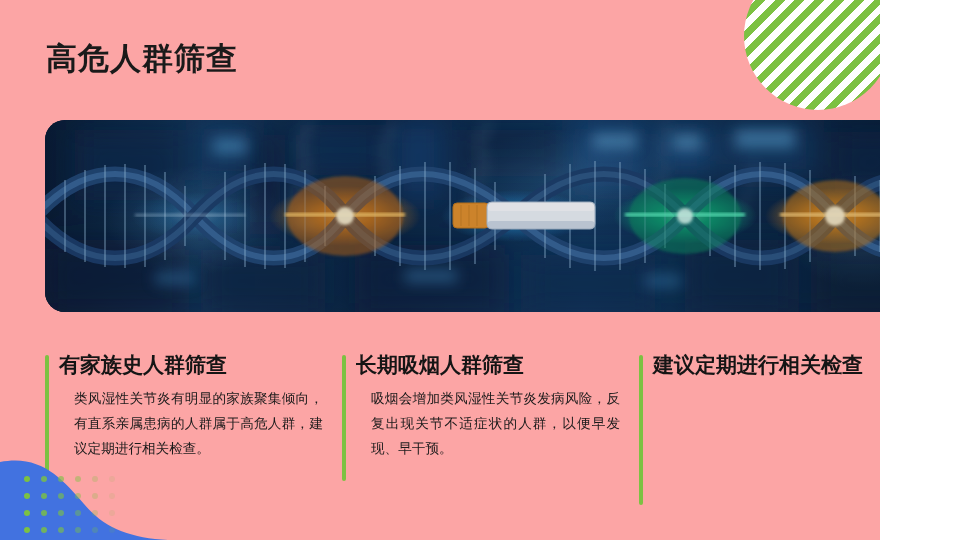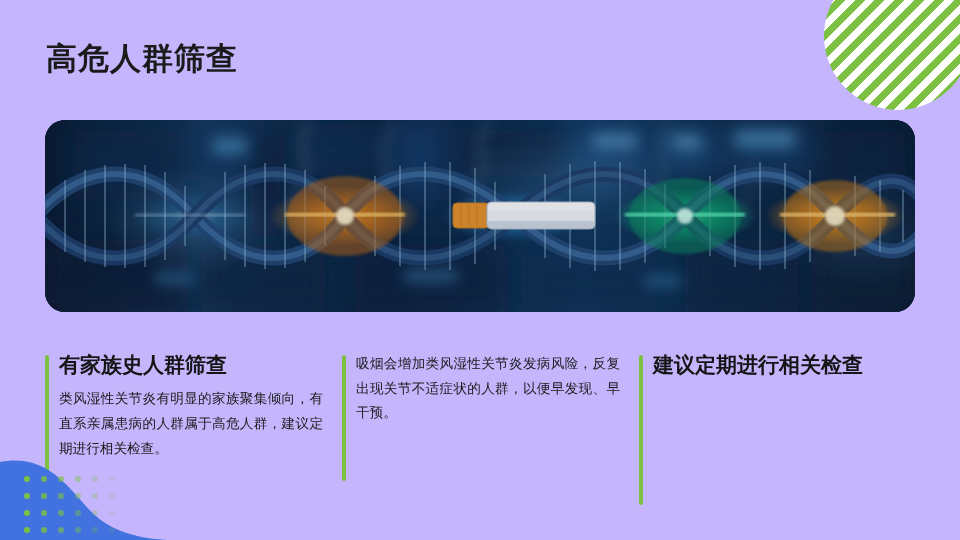--- a/index.html
+++ b/index.html
@@ -4,22 +4,22 @@
 <style>
   * { margin:0; padding:0; box-sizing:border-box; }
   html, body {
     width:960px; height:540px;
     background:#ffffff;
     font-family:"Liberation Sans", sans-serif;
     overflow:hidden;
   }
   #slide {
     position:relative;
-    width:960px; height:540px;
-    background:#c4b5fd;
+    width:880px; height:540px;
+    background:#fca5a5;
     overflow:hidden;
   }
 
   
   #corner-stripes {
     position:absolute;
     top:-38px; right:-12px;
     width:148px; height:148px;
     border-radius:50%;
     overflow:hidden;
@@ -109,20 +109,21 @@
     line-height:1.25;
     margin-bottom:9px;
     white-space:nowrap;
   }
   .col-body {
     font-size:13.6px;
     color:#1a1a1a;
     line-height:1.82;
     text-align:justify;
     text-justify:inter-ideograph;
+    margin-left:15px;
   }
 </style>
 </head>
 <body>
 
 <div id="slide">
 
   <div id="corner-stripes">
     <div class="stripes"></div>
   </div>
@@ -314,20 +315,21 @@
   <div id="columns">
 
     <div class="col">
       <div class="accent-bar"></div>
       <div class="col-heading">有家族史人群筛查</div>
       <div class="col-body">类风湿性关节炎有明显的家族聚集倾向，有直系亲属患病的人群属于高危人群，建议定期进行相关检查。</div>
     </div>
 
     <div class="col">
       <div class="accent-bar"></div>
+      <div class="col-heading">长期吸烟人群筛查</div>
       <div class="col-body">吸烟会增加类风湿性关节炎发病风险，反复出现关节不适症状的人群，以便早发现、早干预。</div>
     </div>
 
     <div class="col tall">
       <div class="accent-bar"></div>
       <div class="col-heading">建议定期进行相关检查</div>
     </div>
 
   </div>
 

